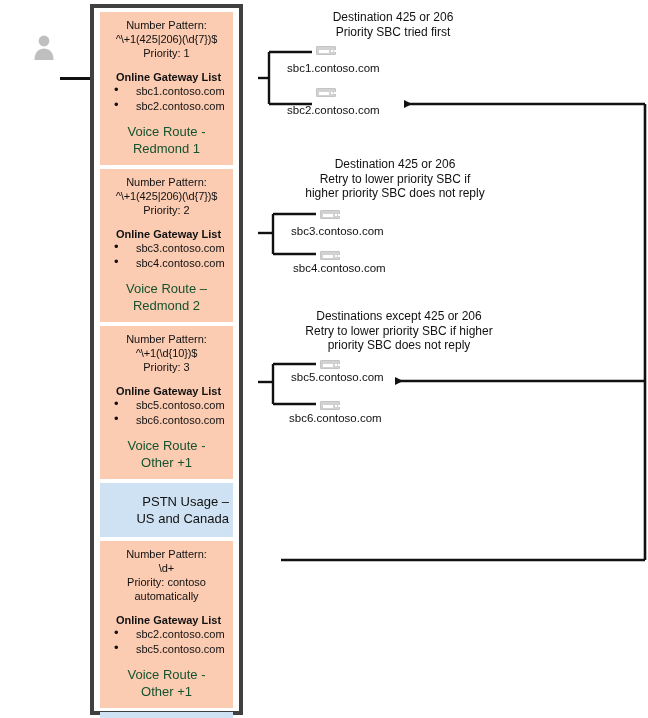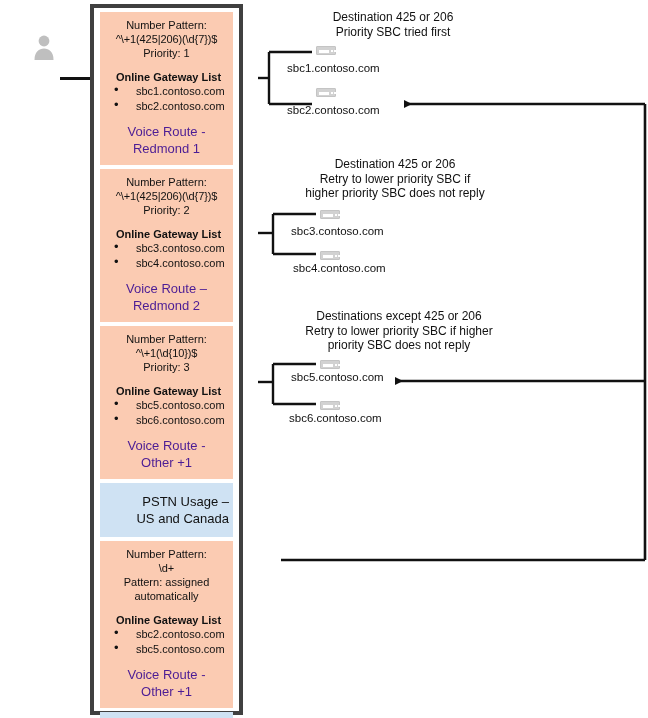--- a/index.html
+++ b/index.html
@@ -29,21 +29,21 @@
   }
   .route-card{background:#fbcbb2;}
   .usage-card{background:#cfe2f3;text-align:right;padding:10px 4px;}
 
   .pattern-block{text-align:center;font-size:11px;line-height:14px;color:#111;}
   .pattern-block .mono{letter-spacing:-0.1px;}
   .gw-title{font-size:11px;line-height:14px;color:#111;margin:10px 0 0 4px;text-align:center;font-weight:bold;}
   .gw-list{list-style:none;margin:0;padding:0 0 0 6px;text-align:left;}
   .gw-list li{font-size:11px;line-height:14.5px;color:#111;position:relative;padding-left:26px;}
   .gw-list li:before{content:"\2022";position:absolute;left:4px;top:-1px;font-size:13px;}
-  .route-name{text-align:center;font-size:13px;line-height:17px;color:#4c1d95;margin-top:10px;}
+  .route-name{text-align:center;font-size:13px;line-height:17px;color:#14532d;margin-top:10px;}
   .usage-text{font-size:13px;line-height:17px;color:#111;}
 
   
   .note{font-size:12px;line-height:14.5px;color:#111;text-align:center;}
   .sbc-name{font-size:11.5px;line-height:14px;color:#111;white-space:nowrap;}
   .sbc-icon{width:20px;height:9px;background:#d2d2d2;border:1px solid #c4c4c4;box-sizing:border-box;
             display:block;position:relative;border-radius:1px;}
   .sbc-icon:before{content:"";position:absolute;left:2px;top:2.5px;width:10px;height:3px;background:#ffffff;}
   .sbc-icon:after{content:"";position:absolute;left:14px;top:2.5px;width:2px;height:2px;background:#ffffff;
                   box-shadow:3px 0 0 0 #ffffff;}
@@ -119,21 +119,21 @@
 
   <div class="card usage-card">
     <div class="usage-text">PSTN Usage –</div>
     <div class="usage-text">US and Canada</div>
   </div>
 
   <div class="card route-card">
     <div class="pattern-block">
       <div>Number Pattern:</div>
       <div class="mono">\d+</div>
-      <div>Pattern: assigned</div>
+      <div>Priority: contoso</div>
       <div>automatically</div>
     </div>
     <div class="gw-title">Online Gateway List</div>
     <ul class="gw-list">
       <li>sbc2.contoso.com</li>
       <li>sbc5.contoso.com</li>
     </ul>
     <div class="route-name">
       <div>Voice Route -</div>
       <div>Other +1</div>

